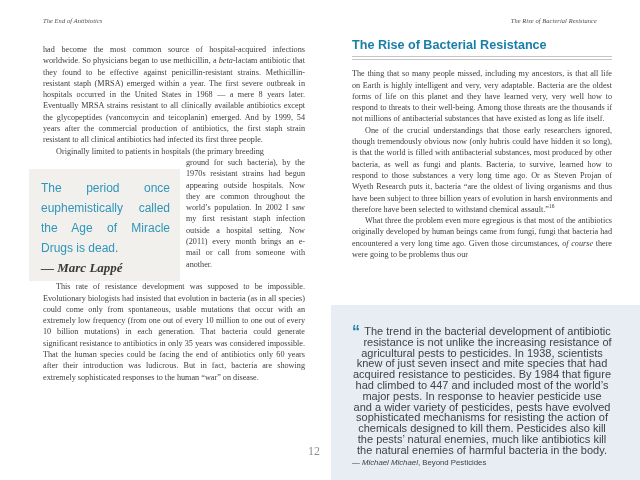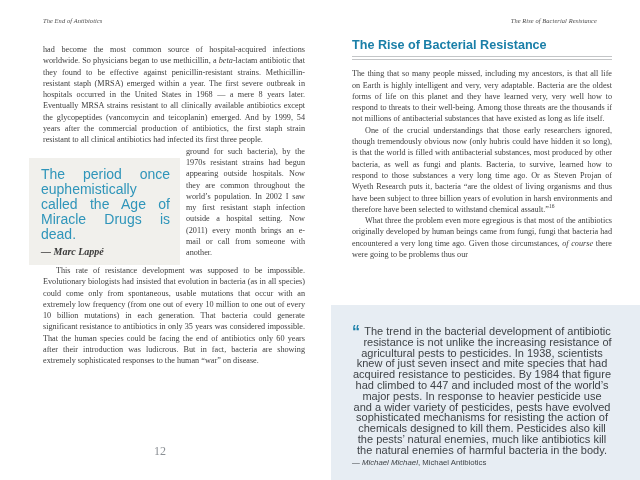--- a/index.html
+++ b/index.html
@@ -18,21 +18,21 @@
   .running-head {
     position: absolute; top: 11px;
     font-size: 6.4px; font-style: italic; color: #4a4a4a;
     letter-spacing: 0.1px;
   }
   .running-head.lh { left: 43px; }
   .running-head.rh { right: 43px; }
 
   .page-number {
     position: absolute; bottom: 23px; left: 0; width: 100%;
-    text-align: center; font-size: 12px; color: #8a8f94;
+    text-align: right; font-size: 12px; color: #8a8f94;
   }
 
   
   .col-left {
     position: absolute; left: 43px; top: 38px; width: 262px;
     font-size: 8.2px; line-height: 11.3px; color: #3d3d3d;
     text-align: justify;
   }
   p.body-par { margin: 0; }
   p.indent { text-indent: 13px; }
@@ -43,26 +43,26 @@
 
   .pullquote-box {
     background: #f1f0ec;
     margin-top: 12px;
     padding: 9px 10px 8px 12px;
     box-sizing: border-box;
     width: 151px;
   }
   .pullquote-text {
     font-family: "Liberation Sans", sans-serif;
-    font-size: 14px; line-height: 15px;
+    font-size: 12px; line-height: 20px;
     color: #2f95ba;
   }
   .pullquote-attrib {
     margin-top: 4px;
-    font-size: 10px; font-style: italic; font-weight: bold;
+    font-size: 13px; font-style: italic; font-weight: bold;
     color: #3a3a3a;
   }
 
   
   .col-right {
     position: absolute; left: 32px; top: 34px; width: 260px;
     font-size: 8.2px; line-height: 11.3px; color: #3d3d3d;
     text-align: justify;
   }
   .chapter-title {
@@ -113,20 +113,21 @@
 <body>
 
 <div class="page page-left">
 
   <div class="running-head lh">The End of Antibiotics</div>
 
   <div class="col-left">
 
     <p class="body-par"><span>had become the most common source of hospital-acquired infections worldwide. So physicians began to use methicillin, a </span><span class="italic">beta</span><span>-lactam antibiotic that they found to be effective against penicillin-resistant strains. Methicillin-resistant staph (MRSA) emerged within a year. The first severe outbreak in hospitals occurred in the United States in 1968 — a mere 8 years later. Eventually MRSA strains resistant to all clinically available antibiotics except the glycopeptides (vancomycin and teicoplanin) emerged. And by 1999, 54 years after the commercial production of antibiotics, the first staph strain resistant to all clinical antibiotics had infected its first three people.</span></p>
 
+    <p class="body-par indent"><span>Originally limited to patients in hospitals (the primary breeding</span></p>
 
     <div class="wrap-zone">
       <div class="wrap-left">
         <div class="pullquote-box">
           <div class="pullquote-text">The period once euphemistically called the Age of Miracle Drugs is dead.</div>
           <div class="pullquote-attrib">— Marc Lappé</div>
         </div>
       </div>
       <div class="wrap-right"><span>ground for such bacteria), by the 1970s resistant strains had begun appearing outside hospitals. Now they are common throughout the world’s population. In 2002 I saw my first resistant staph infection outside a hospital setting. Now (2011) every month brings an e-mail or call from someone with another.</span></div>
     </div>
@@ -149,16 +150,16 @@
     <p class="body-par"><span>The thing that so many people missed, including my ancestors, is that all life on Earth is highly intelligent and very, very adaptable. Bacteria are the oldest forms of life on this planet and they have learned very, very well how to respond to threats to their well-being. Among those threats are the thousands if not millions of antibacterial substances that have existed as long as life itself.</span></p>
 
     <p class="body-par indent"><span>One of the crucial understandings that those early researchers ignored, though tremendously obvious now (only hubris could have hidden it so long), is that the world is filled with antibacterial substances, most produced by other bacteria, as well as fungi and plants. Bacteria, to survive, learned how to respond to those substances a very long time ago. Or as Steven Projan of Wyeth Research puts it, bacteria “are the oldest of living organisms and thus have been subject to three billion years of evolution in harsh environments and therefore have been selected to withstand chemical assault.”</span><sup class="footnote-ref">16</sup></p>
 
     <p class="body-par indent"><span>What three the problem even more egregious is that most of the antibiotics originally developed by human beings came from fungi, fungi that bacteria had encountered a very long time ago. Given those circumstances, </span><span class="italic">of course</span><span> there were going to be problems thus our</span></p>
   </div>
 
   <div class="quote-panel">
     <span class="quote-icon">“</span>
     <div class="quote-text">The trend in the bacterial development of antibiotic resistance is not unlike the increasing resistance of agricultural pests to pesticides. In 1938, scientists knew of just seven insect and mite species that had acquired resistance to pesticides. By 1984 that figure had climbed to 447 and included most of the world’s major pests. In response to heavier pesticide use and a wider variety of pesticides, pests have evolved sophisticated mechanisms for resisting the action of chemicals designed to kill them. Pesticides also kill the pests’ natural enemies, much like antibiotics kill the natural enemies of harmful bacteria in the body.</div>
-    <div class="quote-attrib"><span class="name">— Michael Michael</span><span>, Michael Antibiotics</span></div>
+    <div class="quote-attrib"><span class="name">— Michael Michael</span><span>, Beyond Pesticides</span></div>
   </div>
 
 </div>
 
 </body></html>

